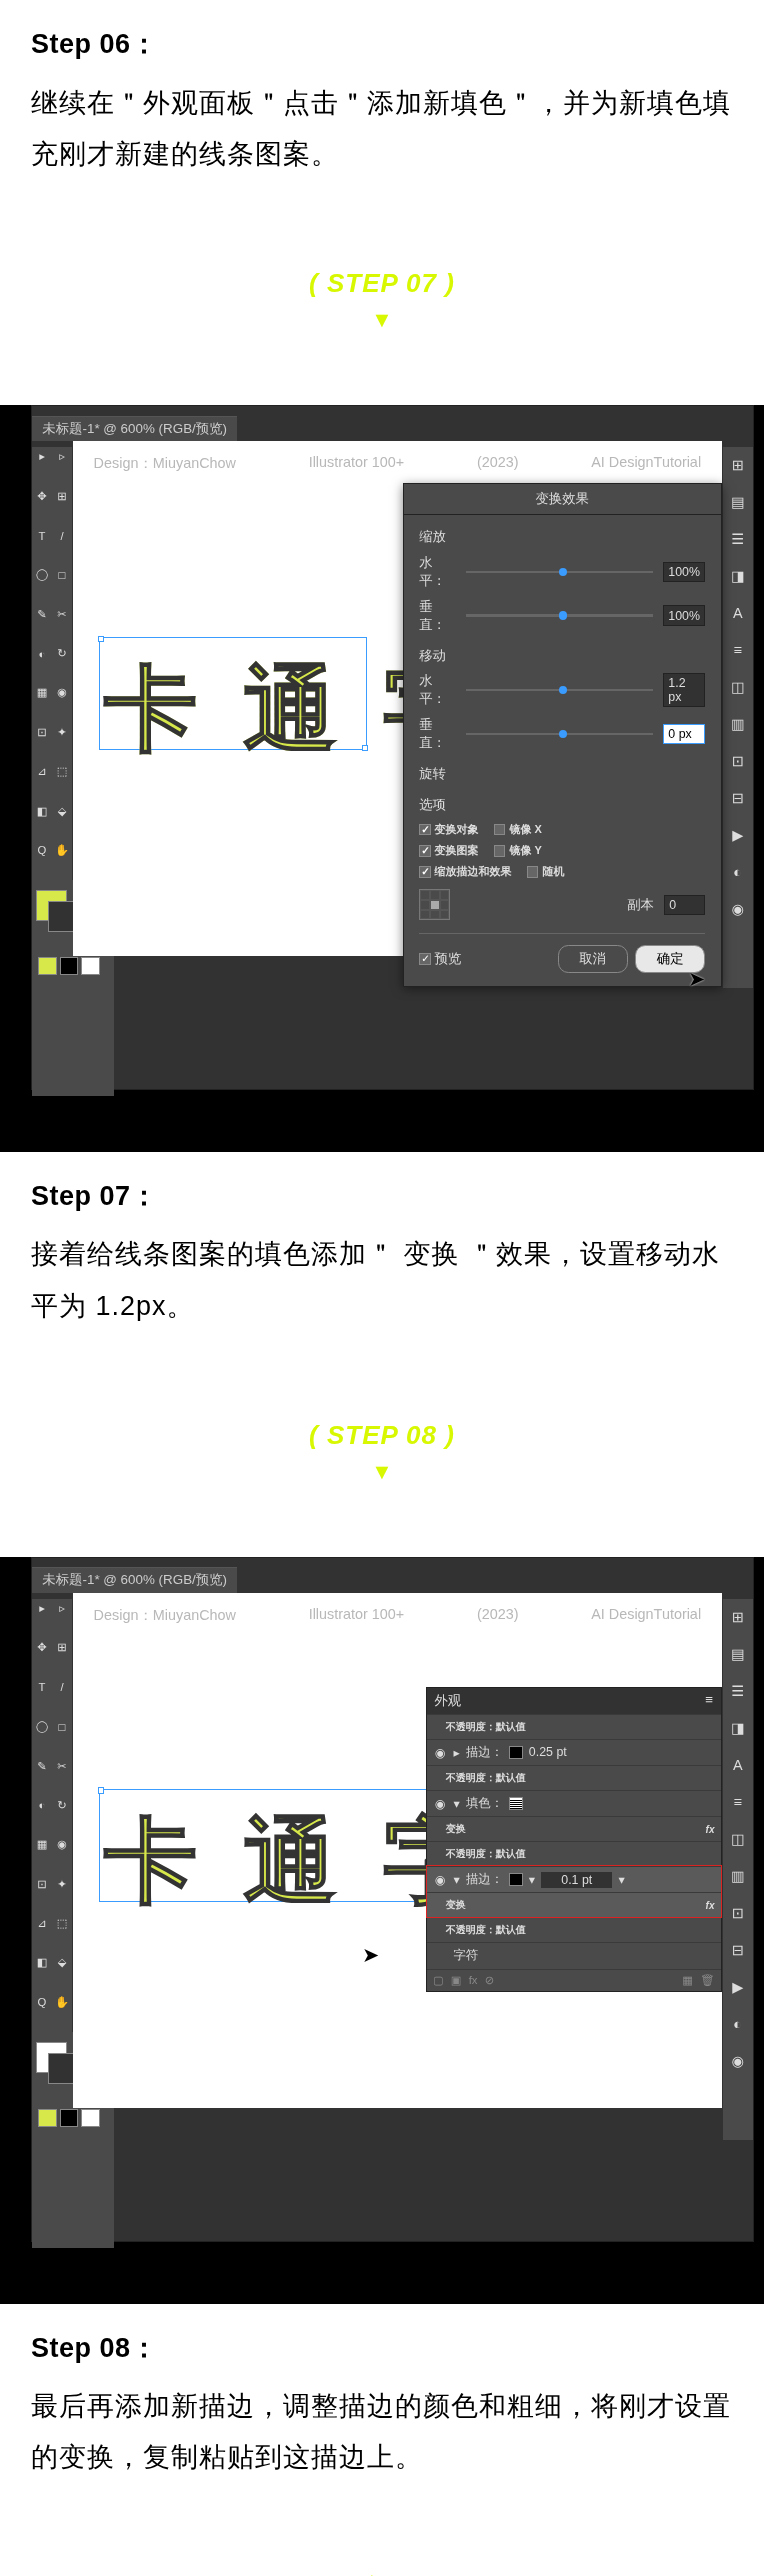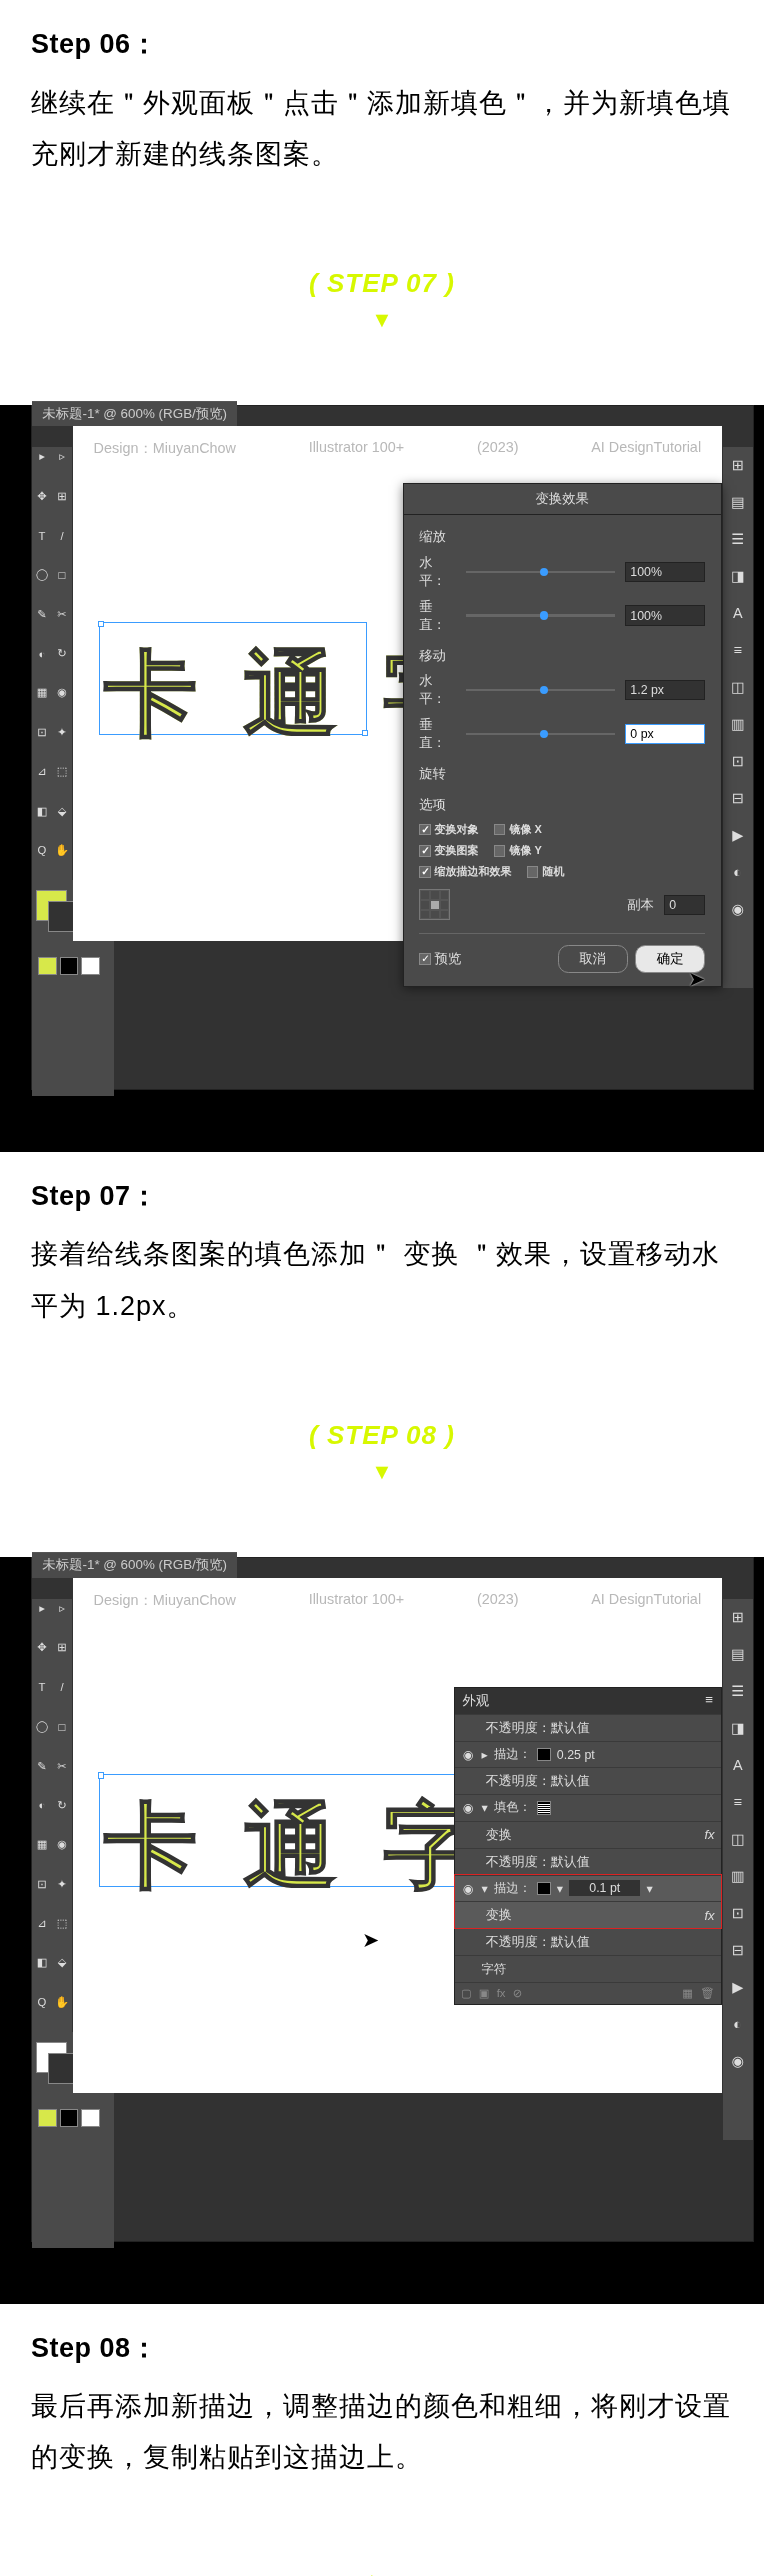--- a/index.html
+++ b/index.html
@@ -7,21 +7,21 @@
   .content { padding: 26px 31px; }
   .step-title { font-size: 27px; font-weight: 700; margin-bottom: 15.5px; letter-spacing: 0.5px; }
   .step-body { font-size: 27px; line-height: 1.9; letter-spacing: 1px; font-weight: 400; }
   .divider-zone { text-align: center; padding: 62px 0 31px; }
   .divider-label { color: #d7f800; font-size: 26px; font-weight: 800; font-style: italic; letter-spacing: 1px; }
   .divider-arrow { color: #d7f800; font-size: 21.6px; margin-top: 7.7px; }
 
   
   .shot { width: 764px; background: #000; position: relative; }
   .shot-inner { background: #323232; margin: 41px 10.3px 10.3px 31px; position: relative; border: 0.5px solid #222; }
-  .tabbar { display: flex; background: #323232; height: 20px; align-items: flex-end; }
+  .tabbar { display: flex; background: #323232; height: 35px; align-items: flex-end; }
   .tab { background: #4a4a4a; color: #ccc; font-size: 13.4px; padding: 3.1px 10.3px; border-top: 0.5px solid #555; }
   .topmark { position: absolute; top: 13px; left: 41px; right: 10.3px; display: flex; justify-content: space-between; color: #3a3a3a; font-size: 12.4px; }
   .banner { color: #b8b8b8; font-size: 14.4px; padding: 13px 20.6px; display: flex; justify-content: space-between; }
   .toolstrip-left { position: absolute; left: 0; top: 41px; width: 40px; background: #4a4a4a; display: grid; grid-template-columns: 1fr 1fr; gap: 0; }
   .toolstrip-left2 { position: absolute; left: 0; top: 474px; width: 82px; height: 216px; background: #4a4a4a; }
   .toolstrip-right { position: absolute; right: 0; top: 41px; width: 30px; background: #4a4a4a; display: flex; flex-direction: column; gap: 0; }
   .tool { width: 20px; height: 20px; display: flex; align-items: center; justify-content: center; color: #ddd; font-size: 11.3px; border: 0; }
   .rtool { width: 30px; height: 37px; display: flex; align-items: center; justify-content: center; color: #ddd; font-size: 14.4px; }
   .canvas { margin: 0 31px 0 41px; height: 515px; background: #fff; position: relative; background-image: linear-gradient(#e5e5e5 0.5px, transparent 0.5px), linear-gradient(90deg, #e5e5e5 0.5px, transparent 0.5px); background-size: 31px 31px; }
   .canvas-text { position: absolute; left: 31px; top: 206px; font-size: 93px; font-weight: 700; color: #d7e84a; -webkit-text-stroke: 1.5px #333; letter-spacing: 10.3px; }
@@ -34,40 +34,40 @@
   
   .dlg { position: absolute; right: 31px; top: 77px; width: 319px; background: #4a4a4a; color: #ddd; font-size: 13.4px; border: 0.5px solid #222; box-shadow: 0 2.1px 10.3px rgba(0,0,0,.5); }
   .dlg-title { text-align: center; padding: 6.2px; background: #4a4a4a; border-bottom: 0.5px solid #222; font-size: 13.4px; }
   .dlg-body { padding: 13px 15.5px; }
   .dlg-sec { margin-bottom: 13px; }
   .dlg-sec-title { font-size: 13.4px; margin-bottom: 7.7px; }
   .dlg-row { display: flex; align-items: center; gap: 10.3px; margin-bottom: 7.7px; }
   .dlg-row .lbl { width: 36px; font-family: Liberation Serif, serif; }
   .slider { flex: 1; height: 2.1px; background: #666; position: relative; }
   .slider .thumb { position: absolute; top: -3.1px; width: 8.2px; height: 8.2px; border-radius: 50%; background: #3a9cff; }
-  .valbox { width: 80px; padding: 2.1px 4.1px; background: #323232; border: 0.5px solid #222; color: #ddd; text-align: left; font-size: 12.4px; }
+  .valbox { width: 42px; padding: 2.1px 4.1px; background: #323232; border: 0.5px solid #222; color: #ddd; text-align: left; font-size: 12.4px; }
   .valbox.lit { background: #fff; color: #000; border: 1px solid #3a9cff; }
   .rotate-dial { width: 29px; height: 29px; border: 1px solid #999; border-radius: 50%; position: relative; display: inline-block; vertical-align: middle; }
   .rotate-dial::after { content: ""; position: absolute; left: 50%; top: 50%; width: 13.4px; height: 1px; background: #999; }
   .chk-row { display: flex; gap: 15.5px; margin-bottom: 6.2px; font-size: 11px; font-weight: bold; }
   .chk { width: 11.3px; height: 11.3px; background: #666; border: 0.5px solid #888; display: inline-block; vertical-align: middle; margin-right: 4.1px; position: relative; }
   .chk.on::after { content: "✓"; position: absolute; left: 1px; top: -2.1px; color: #fff; font-size: 10.3px; }
   .aligngrid { width: 31px; height: 31px; display: inline-grid; grid-template-columns: repeat(3,1fr); grid-template-rows: repeat(3,1fr); border: 0.5px solid #777; gap: 0; }
   .aligngrid span { border: 0.5px solid #555; }
   .aligngrid span.sel { background: #aaa; }
   .dlg-foot { display: flex; justify-content: space-between; align-items: center; padding: 10.3px 0 0; border-top: 0.5px solid #666; margin-top: 10.3px; }
   .btn { padding: 4.1px 20.6px; border-radius: 10.3px; font-size: 13.4px; border: 0.5px solid #888; }
   .btn.ok { background: #e8e8e8; color: #000; }
   .btn.cancel { background: transparent; color: #ddd; }
 
   
-  .appearance { position: absolute; right: 31px; top: 129px; width: 268px; background: #4a4a4a; color: #ddd; font-size: 13.4px; border: 0.5px solid #222; }
+  .appearance { position: absolute; right: 31px; top: 129px; width: 296px; background: #4a4a4a; color: #ddd; font-size: 13.4px; border: 0.5px solid #222; }
   .ap-title { padding: 4.1px 7.7px; background: #323232; display: flex; justify-content: space-between; }
   .ap-row { display: flex; align-items: center; padding: 4.1px 6.2px; gap: 6.2px; border-top: 0.5px solid #3a3a3a; font-size: 12.4px; min-height: 25px; }
-  .ap-row.indent { padding-left: 31px; font-size: 13px; }
+  .ap-row.indent { padding-left: 19px; font-size: 10px; font-weight: bold; }
   .ap-row .eye { width: 14.4px; text-align: center; }
   .ap-row .fx { margin-left: auto; font-style: italic; }
   .ap-row .sw { width: 13.4px; height: 13.4px; border: 0.5px solid #888; display: inline-block; }
   .highlight-row { outline: 1px solid #d22; position: relative; }
   .ap-foot { display: flex; gap: 7.2px; padding: 4.1px 6.2px; border-top: 0.5px solid #3a3a3a; font-size: 11.3px; color: #888; }
   .pointer { position: absolute; font-size: 20.6px; color: #000; text-shadow: 0 0 2.1px #fff; }
 
   .swatches { position: absolute; left: 5.2px; top: 634px; display: flex; gap: 3.1px; }
   .swatch { width: 18.5px; height: 18.5px; border: 0.5px solid #888; }
 

